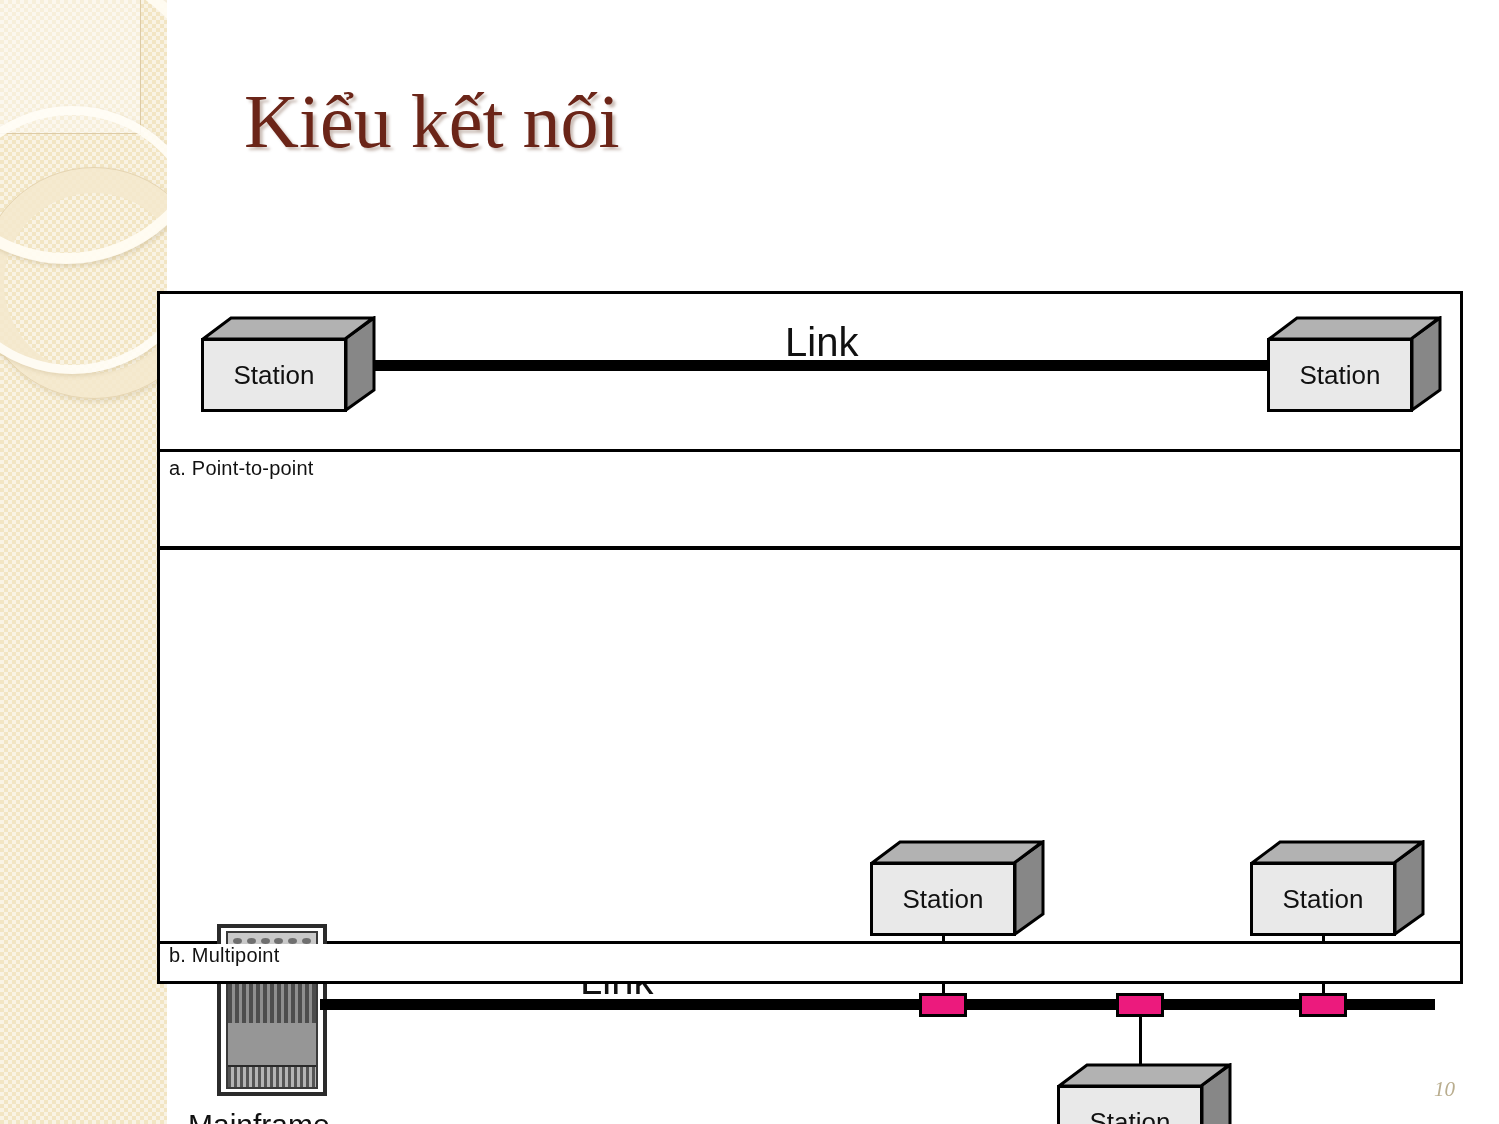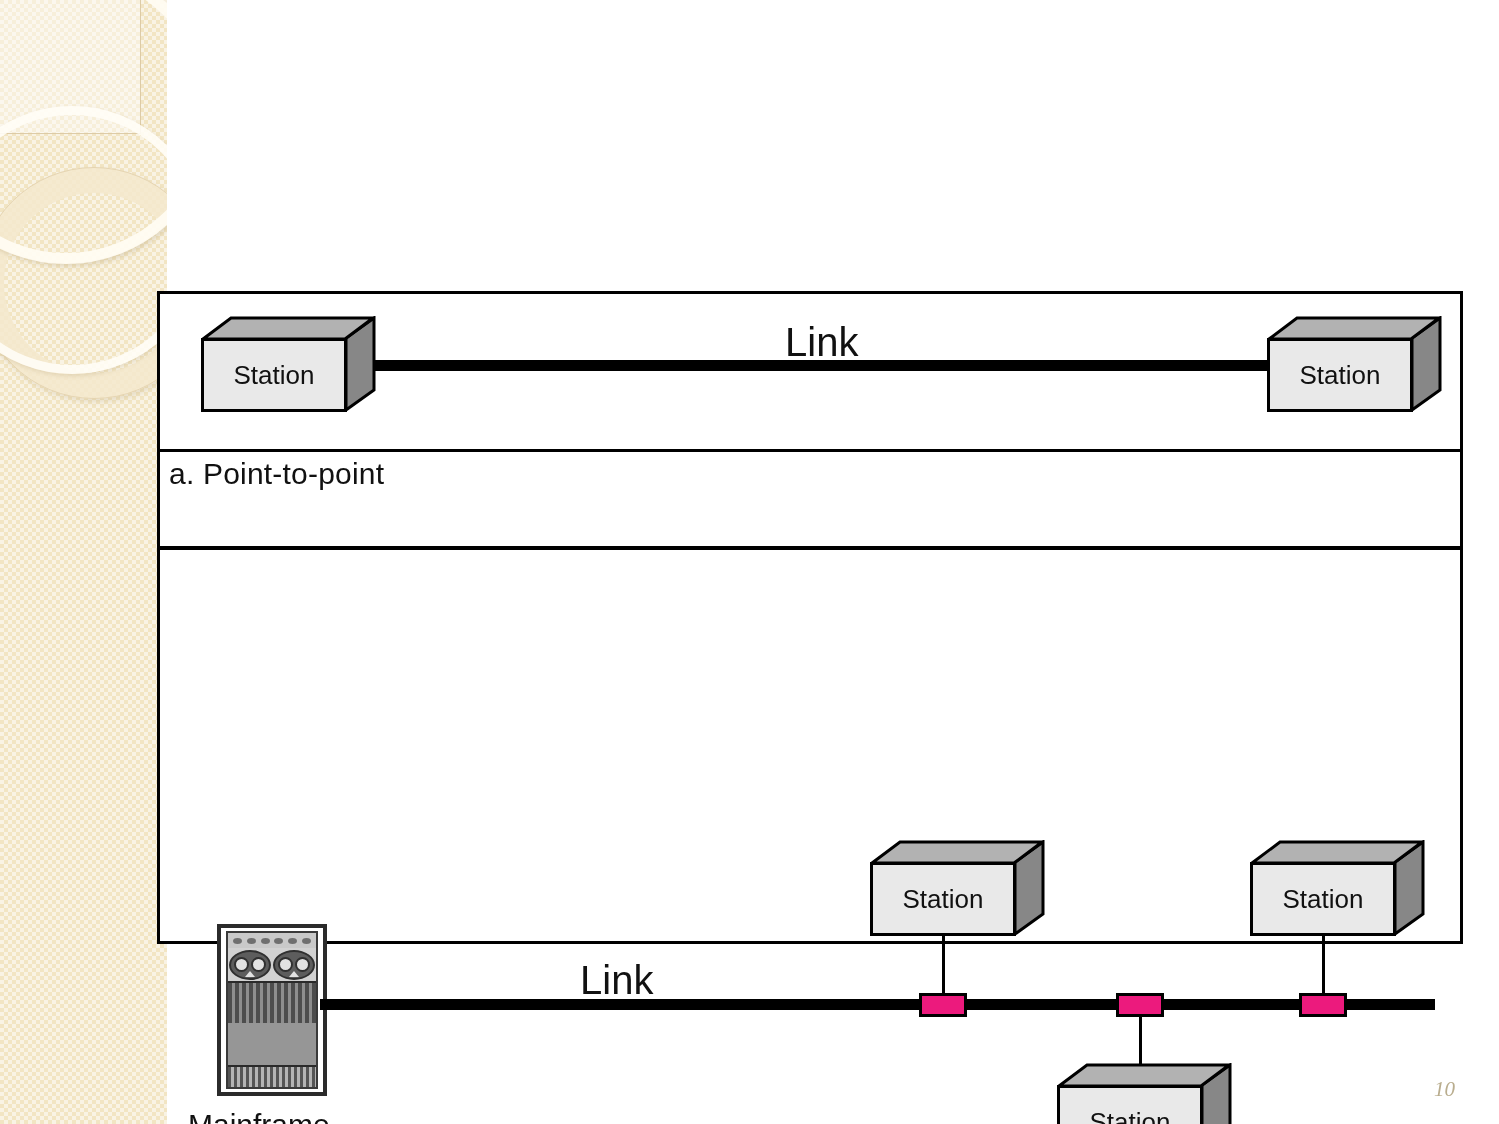--- a/index.html
+++ b/index.html
@@ -118,21 +118,21 @@
   }
   #panel-b { left: 0;   top: 256px; width: 1306px; height: 397px; }
   #panel-b-caption {
     left: 0; top: 653px; width: 1306px; height: 40px;
     border-top: 0;
   }
   .caption-text {
     position: absolute;
     left: 9px;
     top: 5px;
-    font-size: 30px;
+    font-size: 20px;
     color: #111111;
     letter-spacing: .2px;
     white-space: nowrap;
   }
   #panel-b-caption .caption-text { top: 0px; }
 
   
   .station {
     position: absolute;
     width: 148px;
@@ -314,20 +314,21 @@
 
   <div id="left-band">
     <div id="band-top-block"></div>
     <div class="band-ring" id="ring-inner"></div>
     <div class="band-ring" id="ring-inner-thin"></div>
     <div class="band-ring" id="ring-mid"></div>
     <div class="band-ring" id="ring-outer-thin"></div>
     <div class="band-ring" id="ring-outer"></div>
   </div>
 
+  <div id="page-title">Kiểu kết nối</div>
 
   <div id="figure">
 
     <div class="panel" id="panel-a">
       <div class="station" style="left:41px; top:22px;">
         <svg class="top" viewBox="0 0 174 25" preserveAspectRatio="none">
           <polygon points="2,23 30,2 172,2 144,23" fill="#b2b2b2" stroke="#000" stroke-width="3"></polygon>
         </svg>
         <svg class="side" viewBox="0 0 32 96" preserveAspectRatio="none">
           <polygon points="2,94 2,22 30,2 30,74" fill="#878787" stroke="#000" stroke-width="3"></polygon>
@@ -424,18 +425,21 @@
           <polygon points="2,94 2,22 30,2 30,74" fill="#878787" stroke="#000" stroke-width="3"></polygon>
         </svg>
         <div class="front">
           <div class="label">Station</div>
         </div>
       </div>
       <div class="drop-line" style="left:1162px; top:384px; height:68px;"></div>
       <div class="tap" style="left:1139px; top:443px;"></div>
     </div>
 
+    <div class="panel" id="panel-b-caption">
+      <div class="caption-text">b. Multipoint</div>
+    </div>
 
   </div>
 
   <div id="page-number">10</div>
 
 </div>
 
 </body></html>

